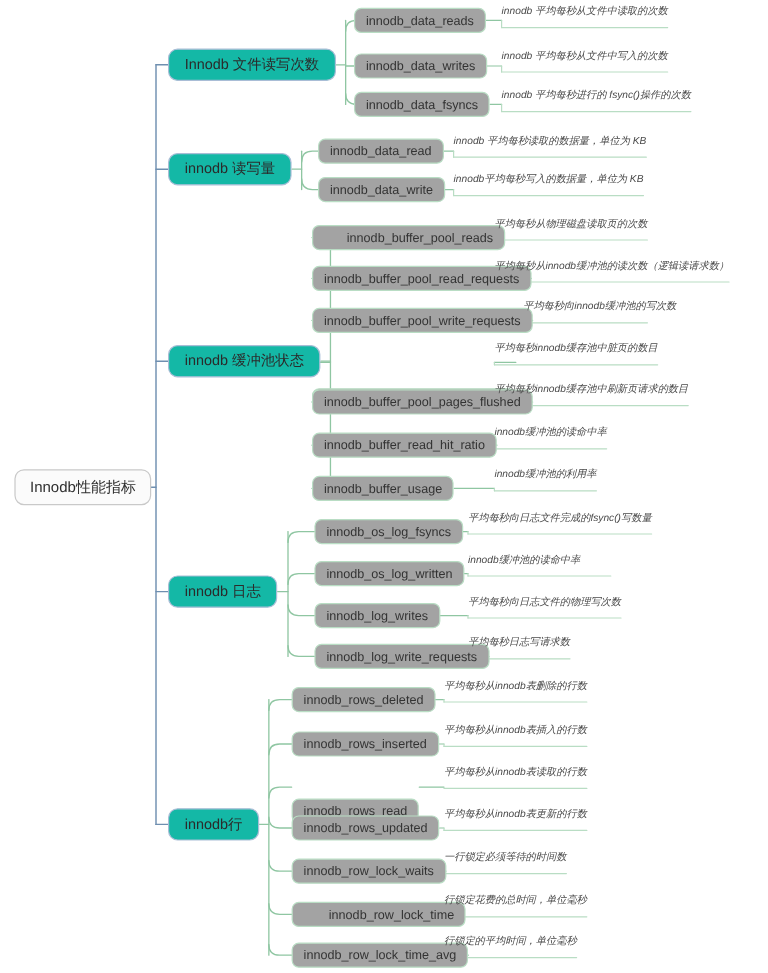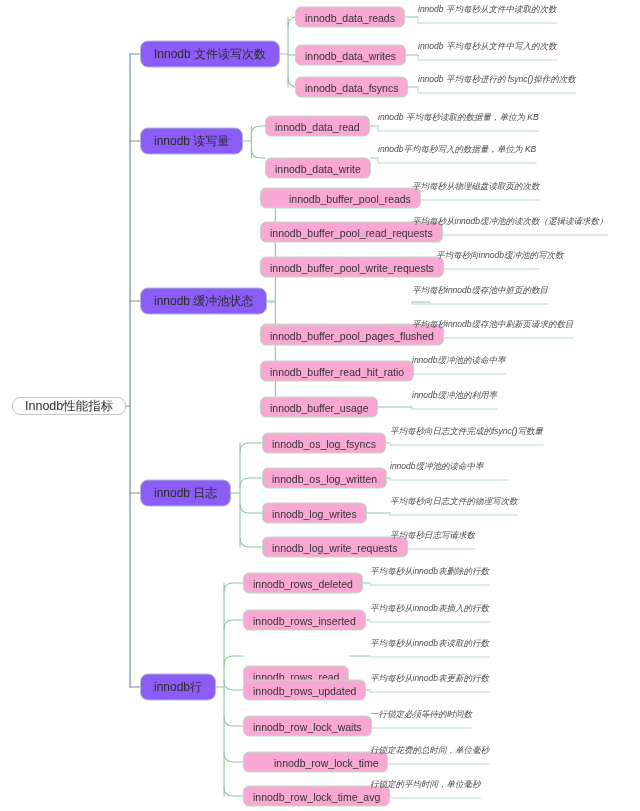--- a/index.html
+++ b/index.html
@@ -17,35 +17,35 @@
     display:flex;align-items:center;justify-content:center;
     white-space:nowrap;
     border-radius:7px;
     transform:translateY(-50%);
   }
   .node-root{
     background:#fbfbfb;
     border:1px solid #c9c9c9;
     font-size:12.5px;
     color:#2f2f2f;
-    height:18px;
+    height:30px;
     padding:0 12px;
     border-radius:8px;
   }
   .node-branch{
-    background:#8b5cf6;
+    background:#14b8a6;
     border:1px solid #a9bdd6;
     font-size:12px;
     color:#2b2b2b;
     height:27px;
     padding:0 13px;
     border-radius:8px;
   }
   .node-leaf{
-    background:#f9a8d4;
+    background:#a3a3a3;
     border:1px solid #b9ddc4;
     font-size:10.5px;
     color:#333333;
     height:21px;
     padding:0 9px;
     border-radius:6px;
   }
   .desc{
     position:absolute;
     transform:translateY(-50%);
@@ -176,21 +176,21 @@
       <div class="node node-branch" style="left: 140px; top: 54px;">Innodb 文件读写次数</div>
       <div class="node node-leaf" style="left: 295px; top: 17px;">innodb_data_reads</div>
       <div class="desc" style="left: 418px; top: 16px;">innodb 平均每秒从文件中读取的次数</div>
       <div class="node node-leaf" style="left: 295px; top: 55px;">innodb_data_writes</div>
       <div class="desc" style="left: 418px; top: 53px;">innodb 平均每秒从文件中写入的次数</div>
       <div class="node node-leaf" style="left: 295px; top: 87px;">innodb_data_fsyncs</div>
       <div class="desc" style="left: 418px; top: 86px;">innodb 平均每秒进行的 fsync()操作的次数</div>
       <div class="node node-branch" style="left: 140px; top: 141px;">innodb 读写量</div>
       <div class="node node-leaf" style="left: 265px; top: 126px;">innodb_data_read</div>
       <div class="desc" style="left: 378px; top: 124px;">innodb 平均每秒读取的数据量，单位为 KB</div>
-      <div class="node node-leaf" style="left: 265px; top: 168px;">innodb_data_write</div>
+      <div class="node node-leaf" style="left: 265px; top: 158px;">innodb_data_write</div>
       <div class="desc" style="left: 378px; top: 156px;">innodb平均每秒写入的数据量，单位为 KB</div>
       <div class="node node-branch" style="left: 140px; top: 301px;">innodb 缓冲池状态</div>
       <div class="node node-leaf" style="left: 260px; top: 198px; padding-left: 28px;">innodb_buffer_pool_reads</div>
       <div class="desc" style="left: 412px; top: 193px;">平均每秒从物理磁盘读取页的次数</div>
       <div class="node node-leaf" style="left: 260px; top: 232px;">innodb_buffer_pool_read_requests</div>
       <div class="desc" style="left: 412px; top: 228px;">平均每秒从innodb缓冲池的读次数（逻辑读请求数）</div>
       <div class="node node-leaf" style="left: 260px; top: 267px;">innodb_buffer_pool_write_requests</div>
       <div class="desc" style="left: 436px; top: 262px;">平均每秒向innodb缓冲池的写次数</div>
       <div class="node node-leaf" style="left: 260px; top: 302px; margin-top: 32px;">innodb_buffer_pool_pages_dirty</div>
       <div class="desc" style="left: 412px; top: 297px;">平均每秒innodb缓存池中脏页的数目</div>

